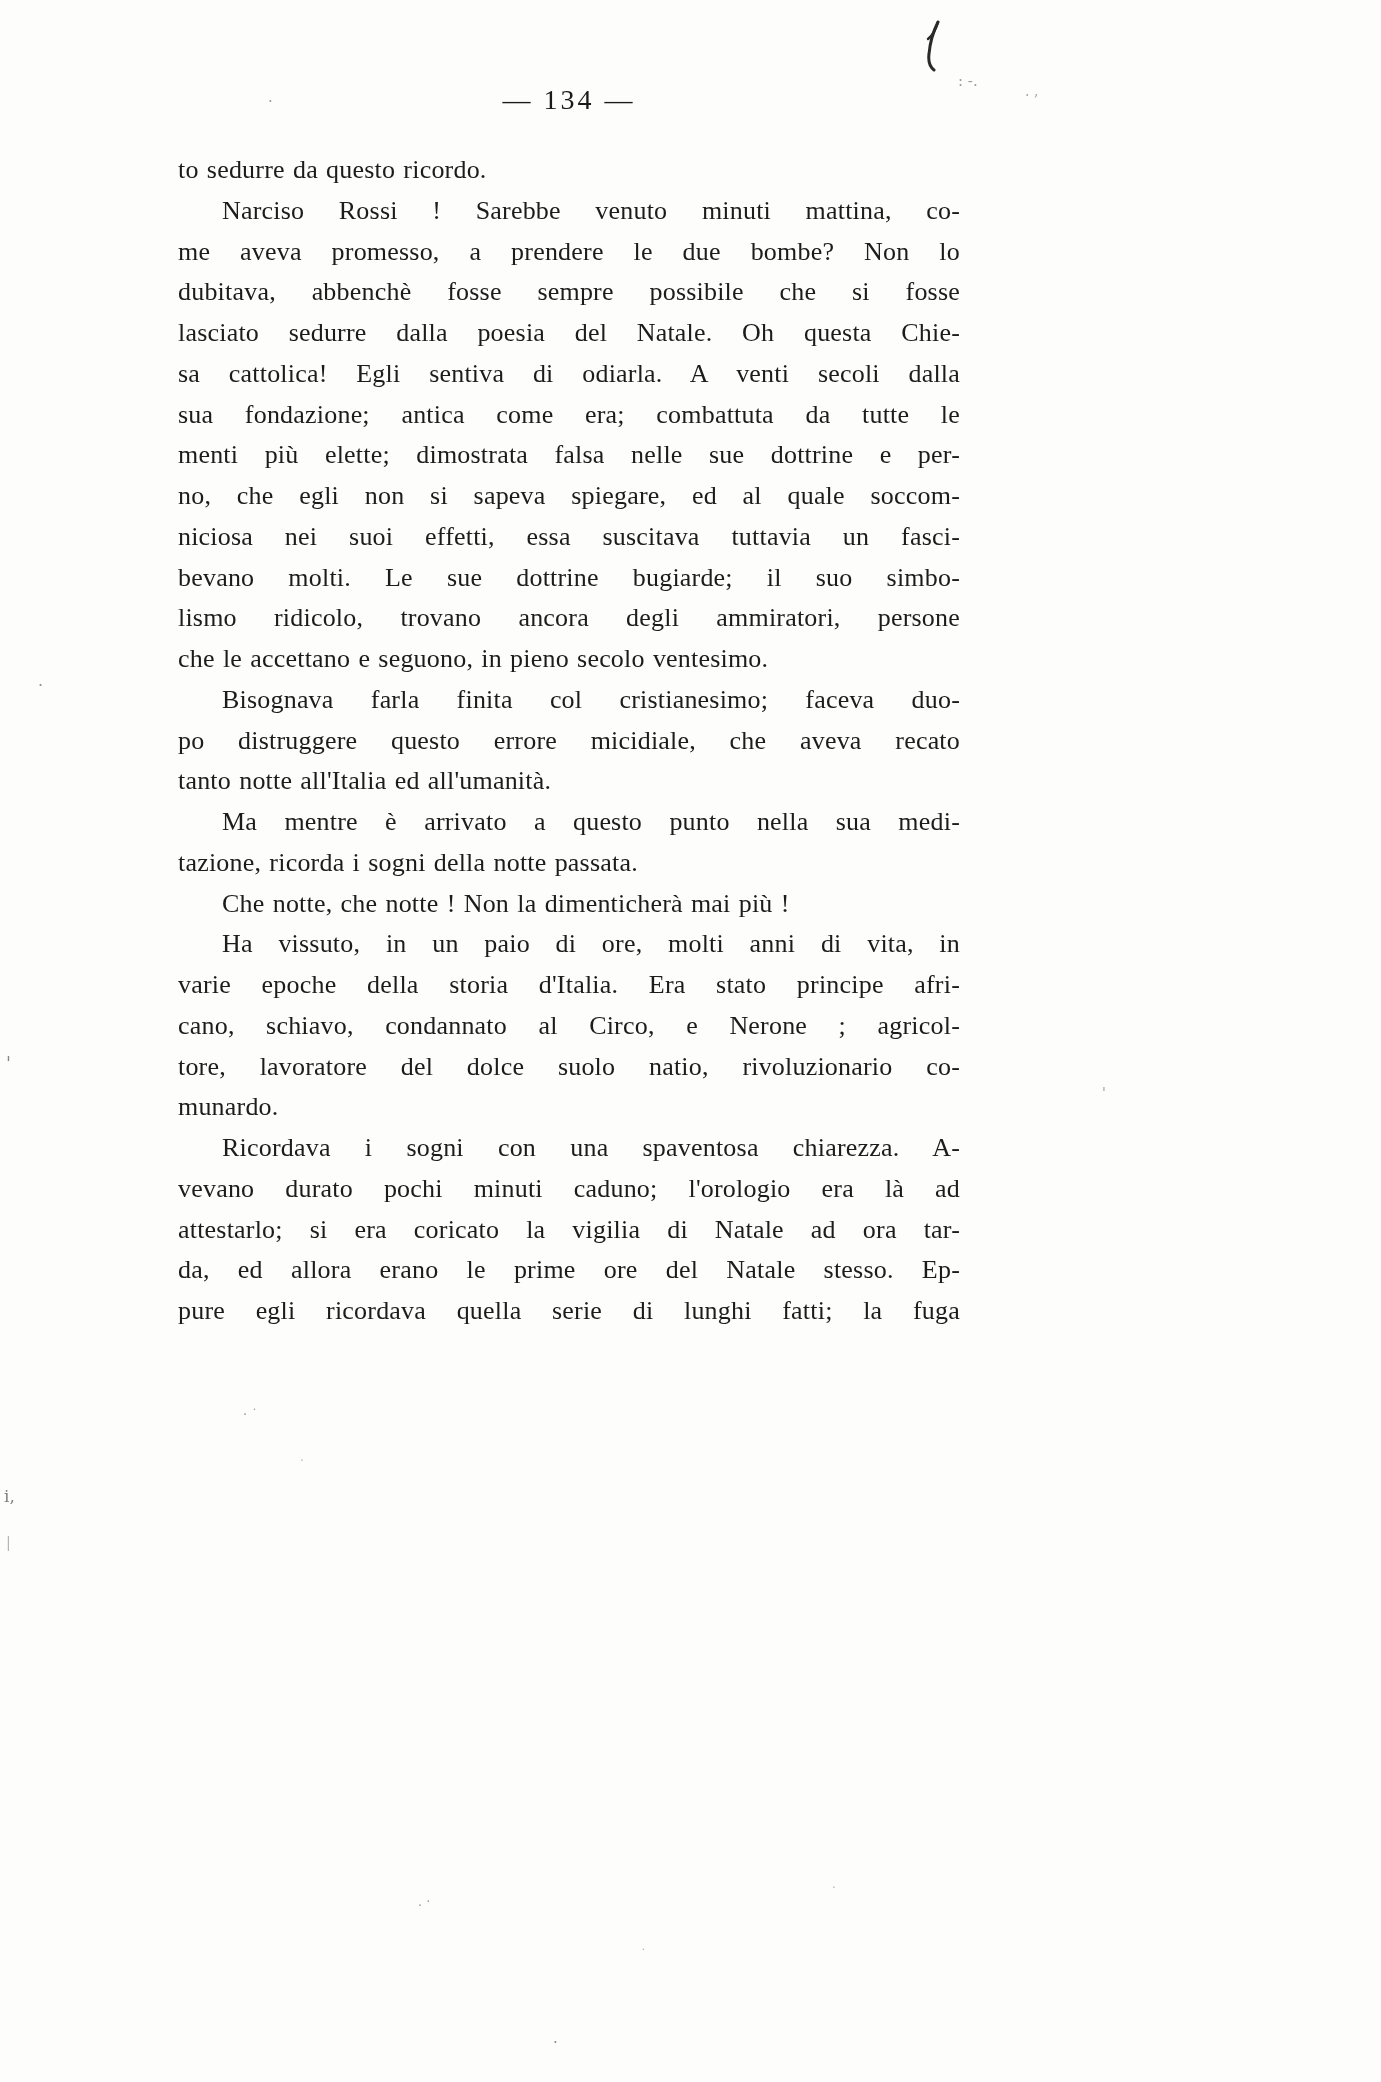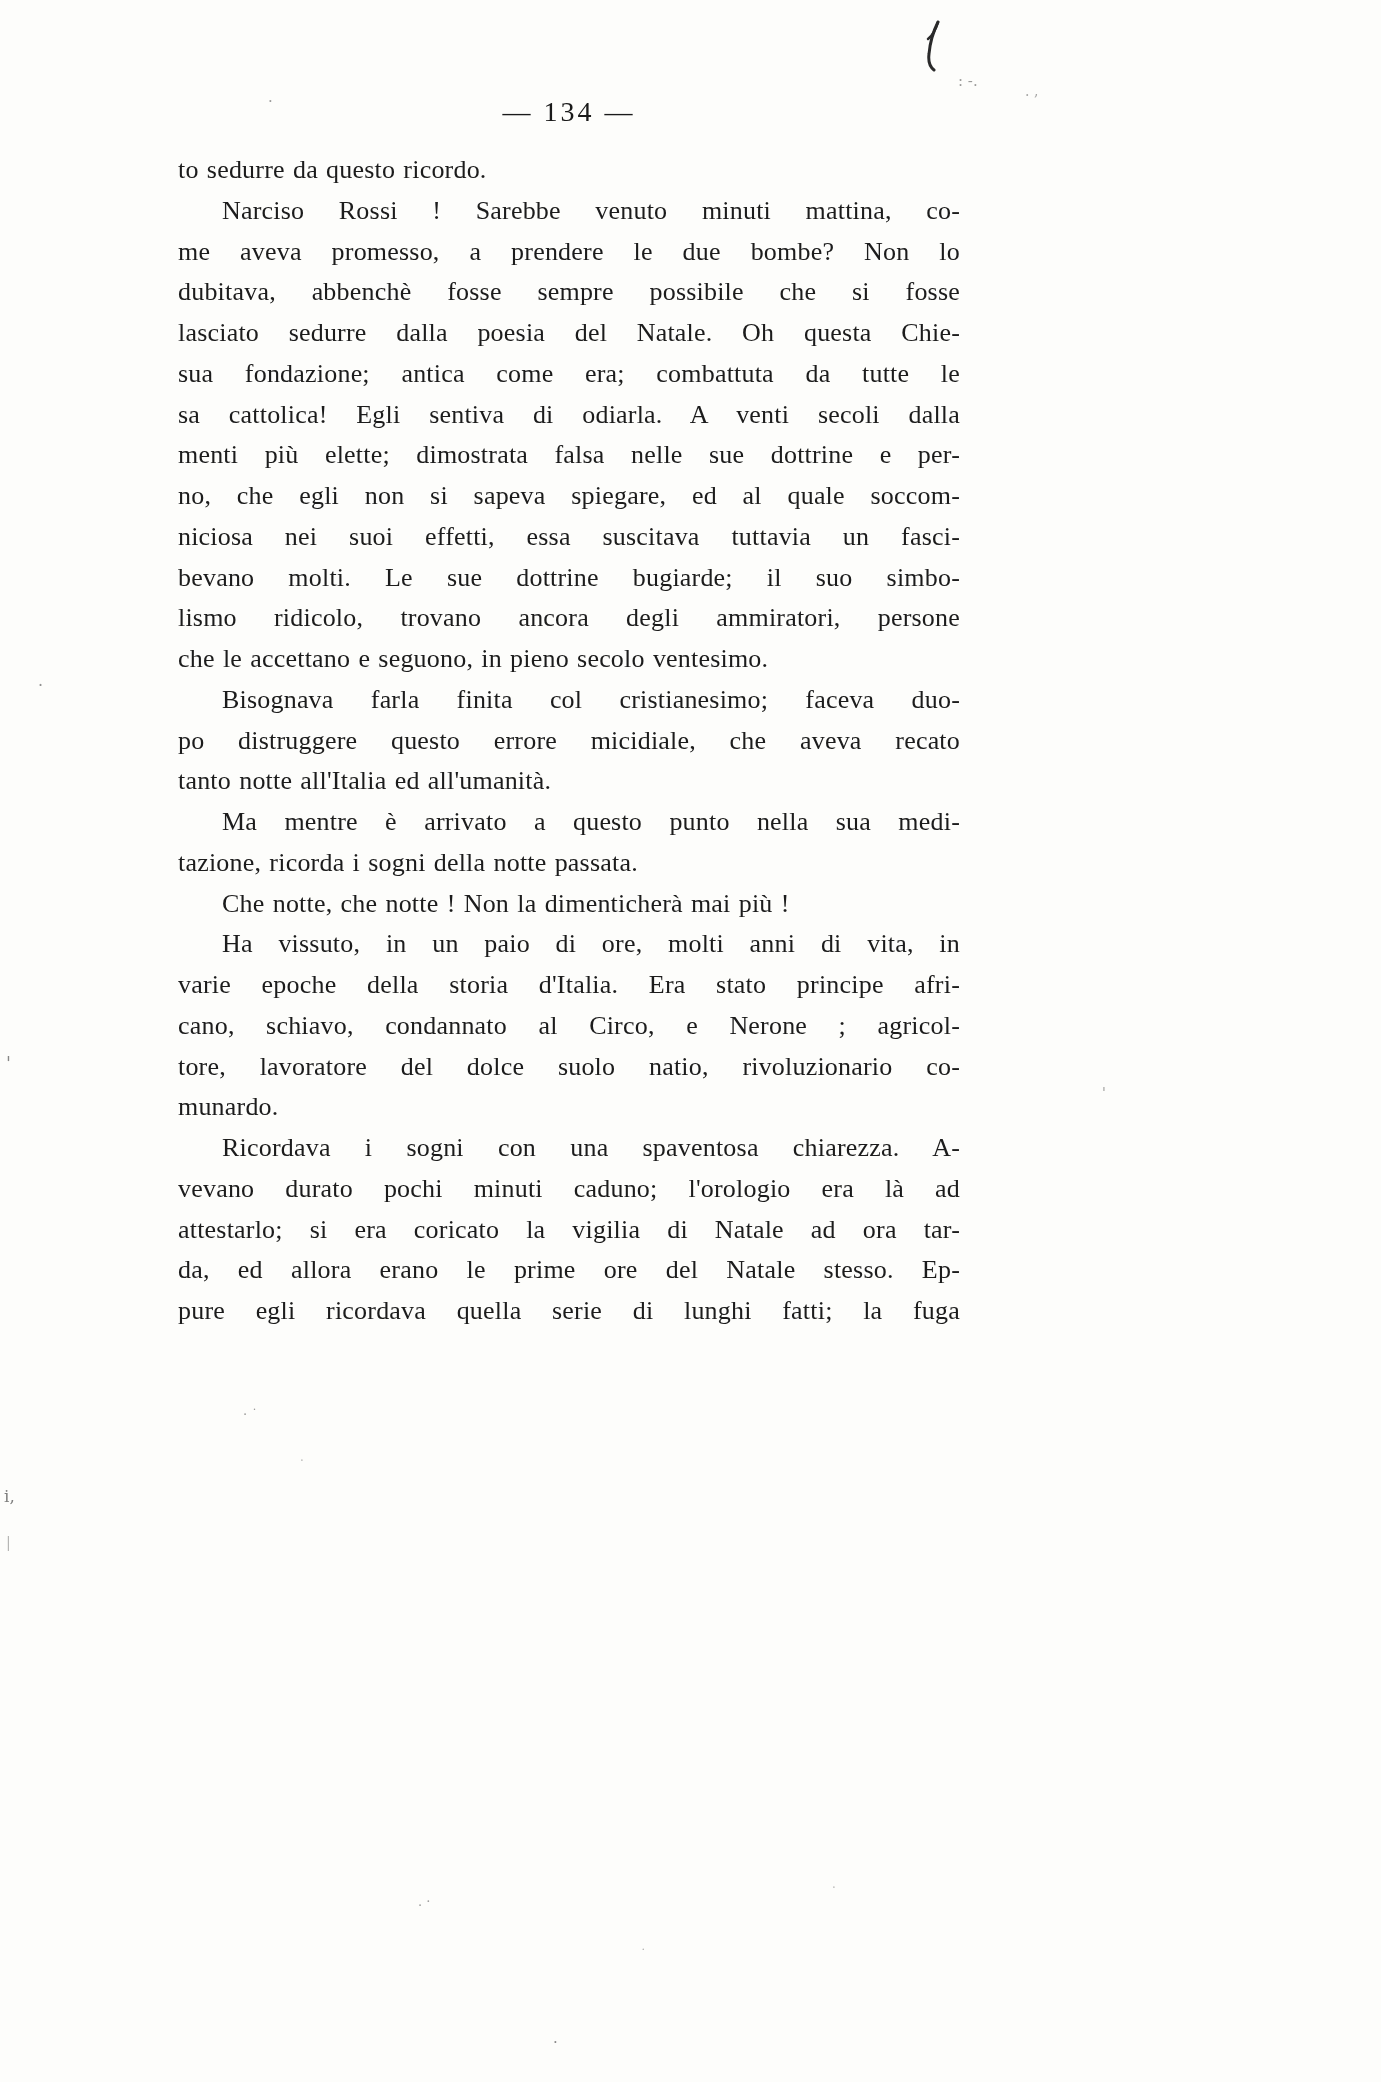--- a/index.html
+++ b/index.html
@@ -10,21 +10,21 @@
       width: 1381px;
       height: 2082px;
       background: #fdfdfb;
       overflow: hidden;
       font-family: "Liberation Serif", serif;
       color: #1c1c1c;
     }
 
     .page-number {
       position: absolute;
-      top: 96px;
+      top: 84px;
       left: 178px;
       width: 782px;
       text-align: center;
       font-size: 28px;
       letter-spacing: 3px;
       color: #1a1a1a;
     }
 
     .text-block {
       position: absolute;
@@ -65,22 +65,22 @@
 <div class="page" id="page">
 
   <div class="page-number">— 134 —</div>
 
   <div class="text-block" id="text-block">
       <div class="line last">to sedurre da questo ricordo.</div>
       <div class="line indent">Narciso Rossi ! Sarebbe venuto minuti mattina, co-</div>
       <div class="line">me aveva promesso, a prendere le due bombe? Non lo</div>
       <div class="line">dubitava, abbenchè fosse sempre possibile che si fosse</div>
       <div class="line">lasciato sedurre dalla poesia del Natale. Oh questa Chie-</div>
+      <div class="line">sa cattolica! Egli sentiva di odiarla. A venti secoli dalla</div>
       <div class="line">sua fondazione; antica come era; combattuta da tutte le</div>
-      <div class="line">sa cattolica! Egli sentiva di odiarla. A venti secoli dalla</div>
       <div class="line">menti più elette; dimostrata falsa nelle sue dottrine e per-</div>
       <div class="line">no, che egli non si sapeva spiegare, ed al quale soccom-</div>
       <div class="line">niciosa nei suoi effetti, essa suscitava tuttavia un fasci-</div>
       <div class="line">bevano molti. Le sue dottrine bugiarde; il suo simbo-</div>
       <div class="line">lismo ridicolo, trovano ancora degli ammiratori, persone</div>
       <div class="line last">che le accettano e seguono, in pieno secolo ventesimo.</div>
       <div class="line indent">Bisognava farla finita col cristianesimo; faceva duo-</div>
       <div class="line">po distruggere questo errore micidiale, che aveva recato</div>
       <div class="line last">tanto notte all'Italia ed all'umanità.</div>
       <div class="line indent">Ma mentre è arrivato a questo punto nella sua medi-</div>

